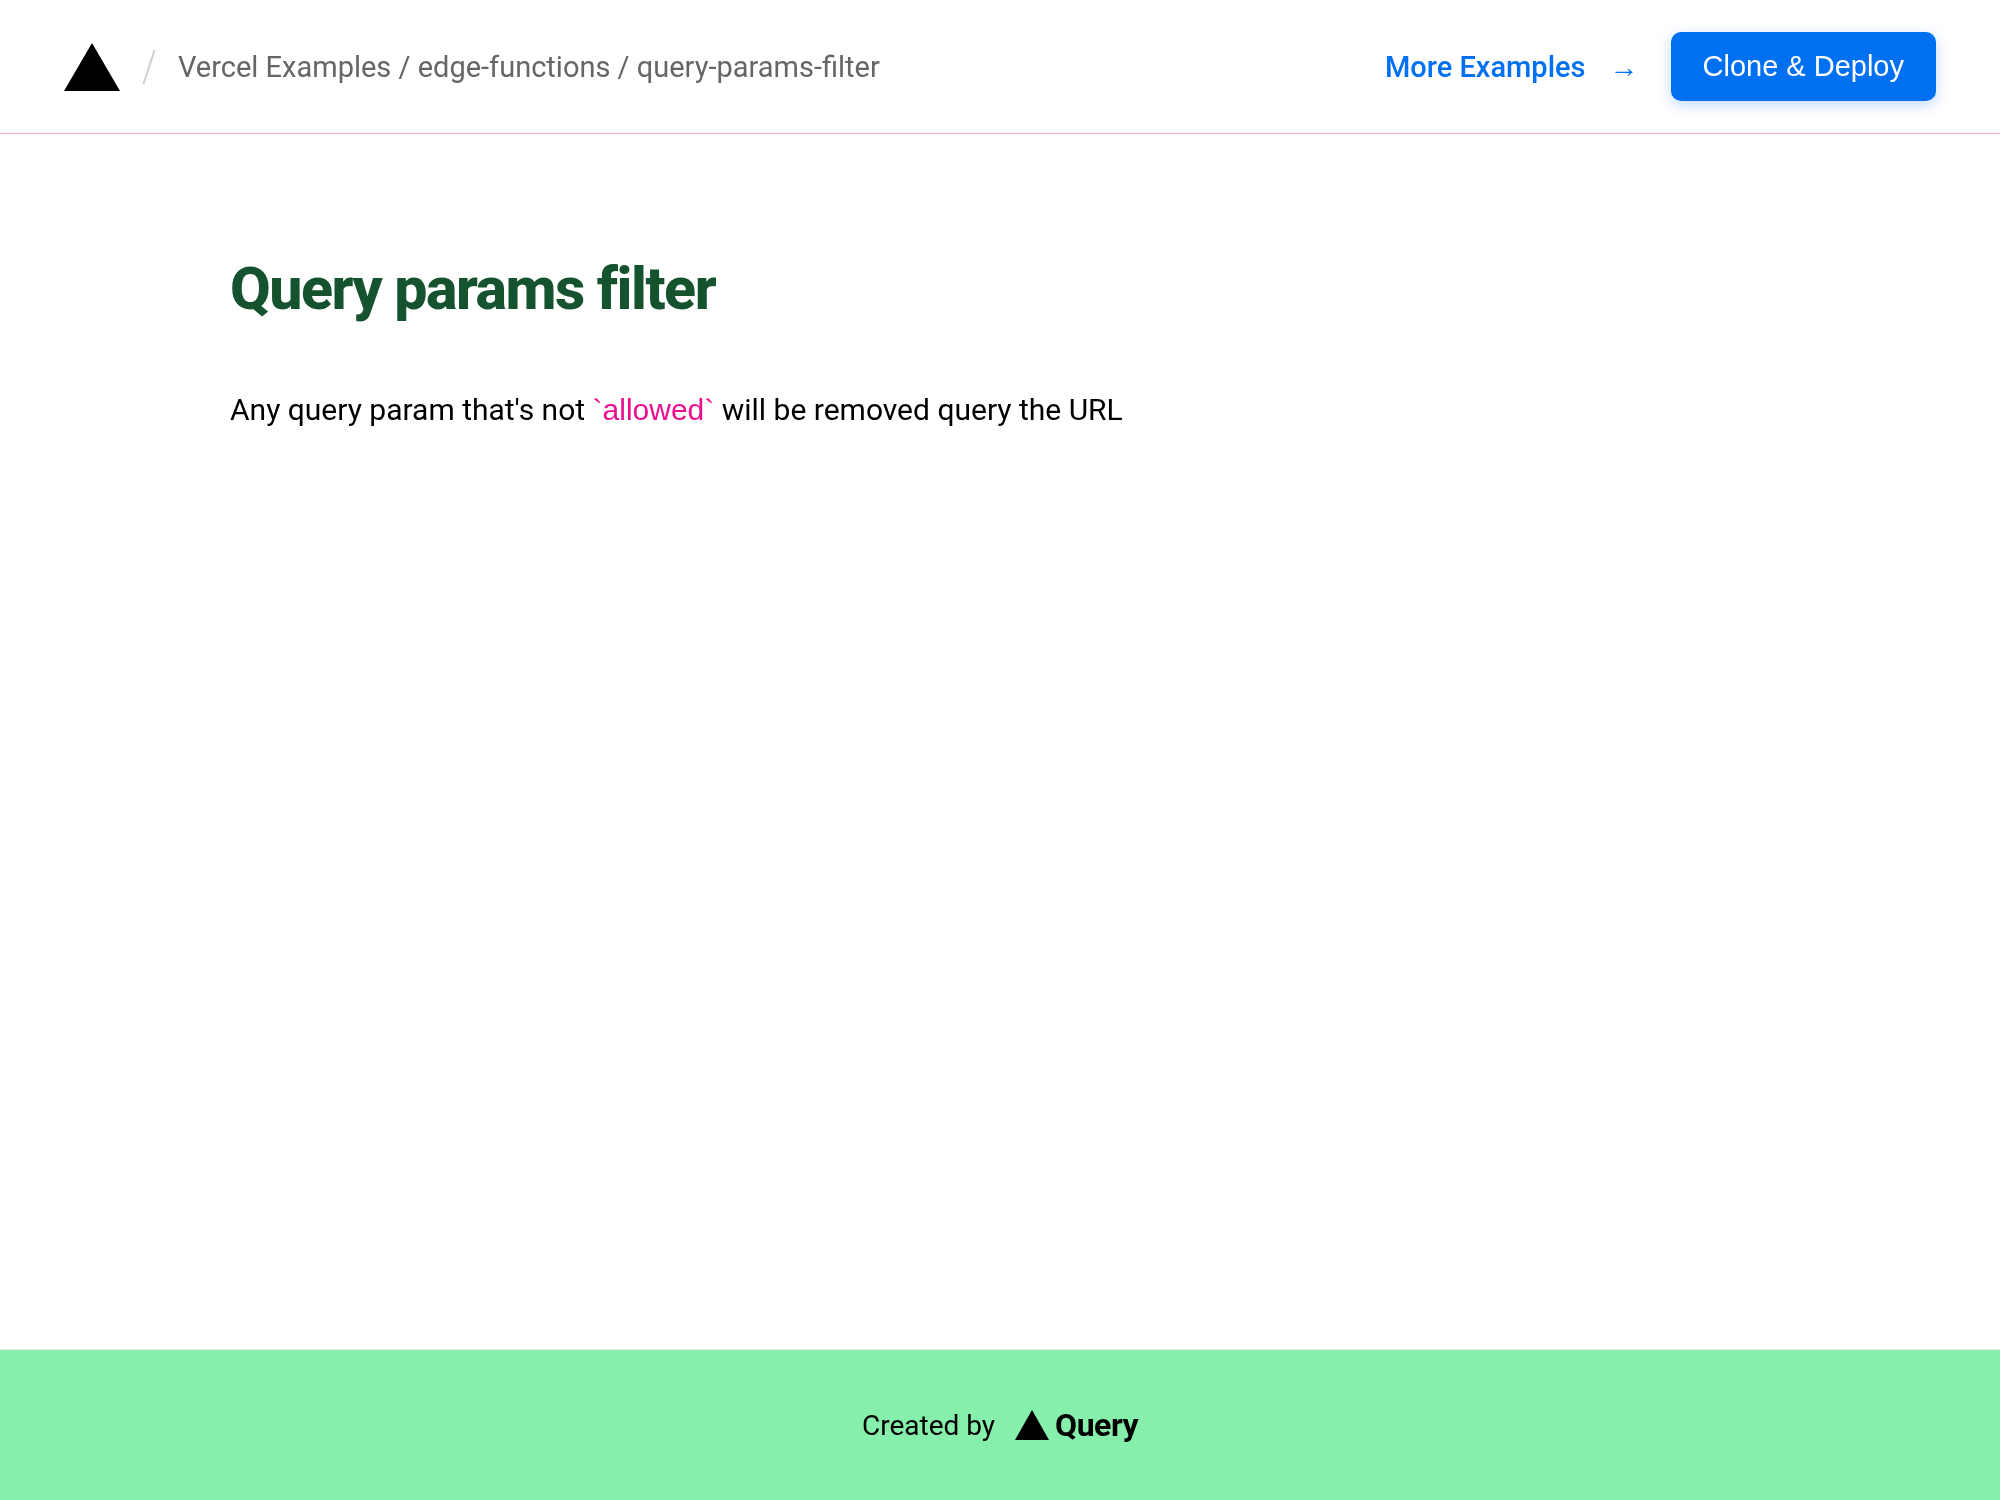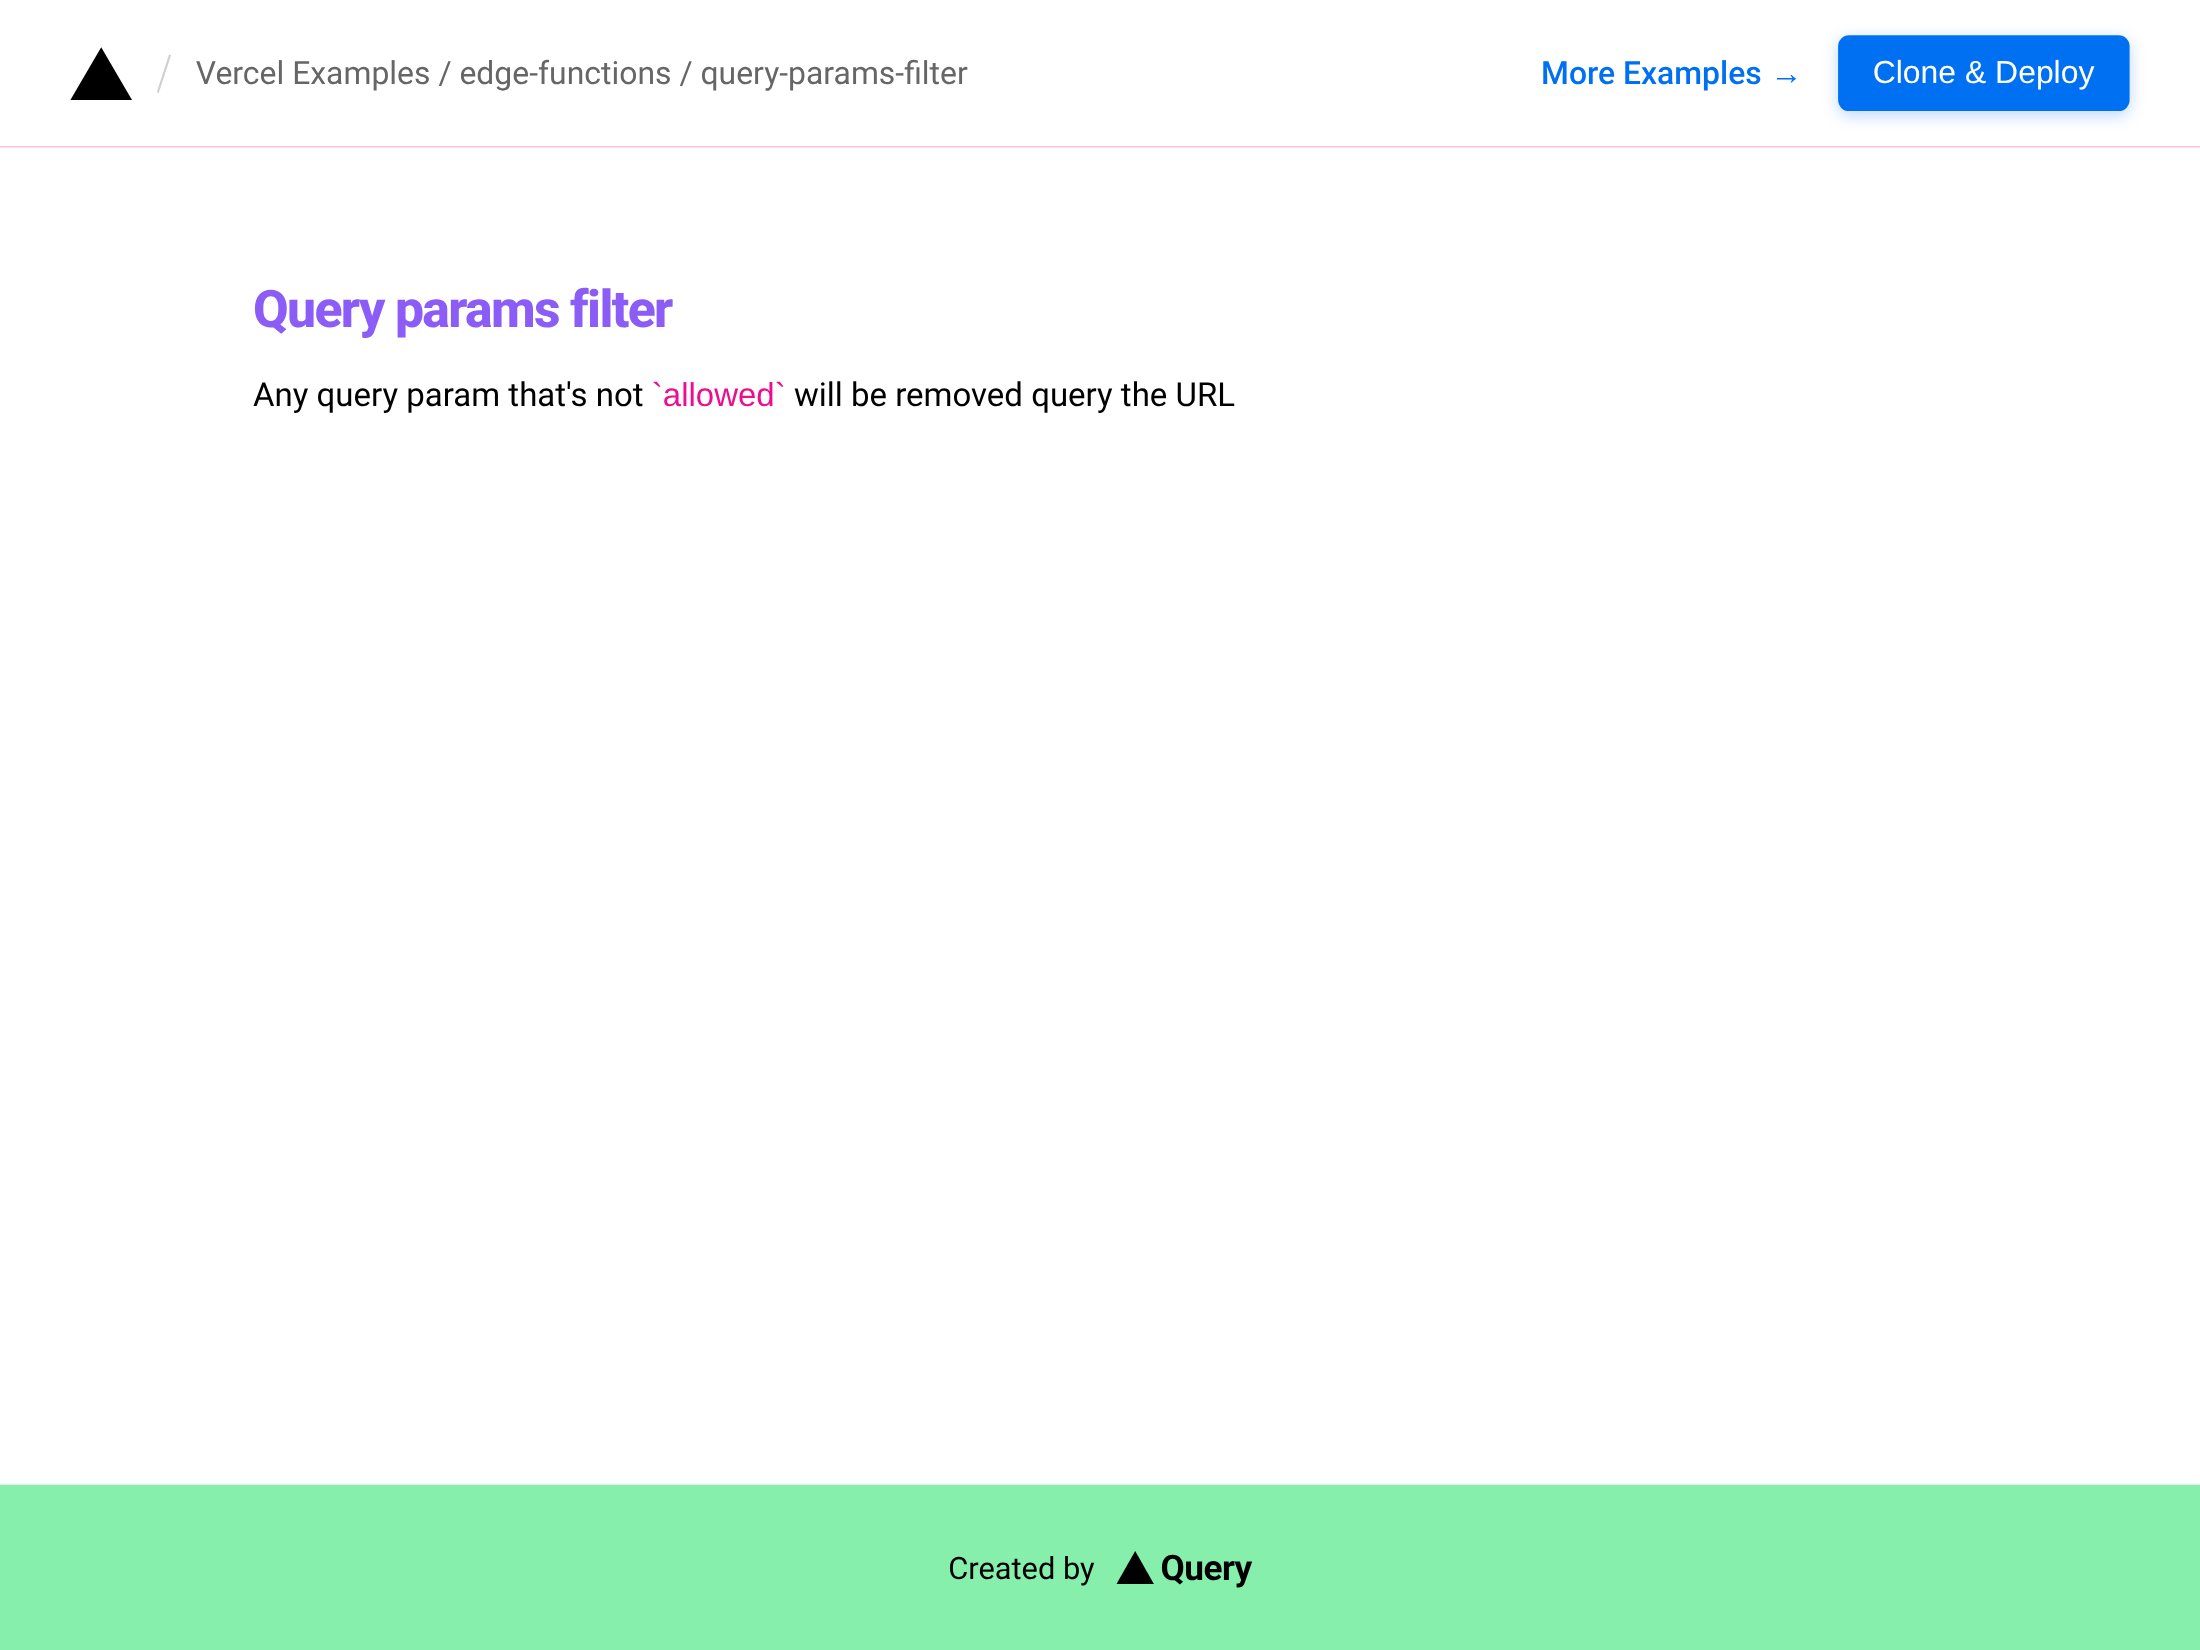--- a/index.html
+++ b/index.html
@@ -59,21 +59,21 @@
       gap: 32px;
     }
     
     .more-examples {
       color: #0070f3;
       font-size: 29px;
       font-weight: 500;
       text-decoration: none;
       display: flex;
       align-items: flex-end;
-      gap: 8px;
+      gap: 24px;
     }
     
     .arrow-icon {
       display: inline-block;
       font-size: 29px;
     }
     
     .clone-deploy-btn {
       background: #0070f3;
       color: #ffffff;
@@ -86,25 +86,25 @@
       box-shadow: 0 4px 14px rgba(0, 112, 243, 0.25);
       text-align: center;
     }
     
     .main {
       flex: 1;
       padding: 120px 230px;
     }
     
     .page-title {
-      font-size: 47px;
+      font-size: 59px;
       font-weight: 800;
       letter-spacing: -1.5px;
-      color: #8b5cf6;
-      margin-bottom: 28px;
+      color: #14532d;
+      margin-bottom: 64px;
     }
     
     .description {
       font-size: 30px;
       color: #000000;
       line-height: 1.5;
     }
     
     .code-inline {
       font-family: Liberation Sans, sans-serif;

